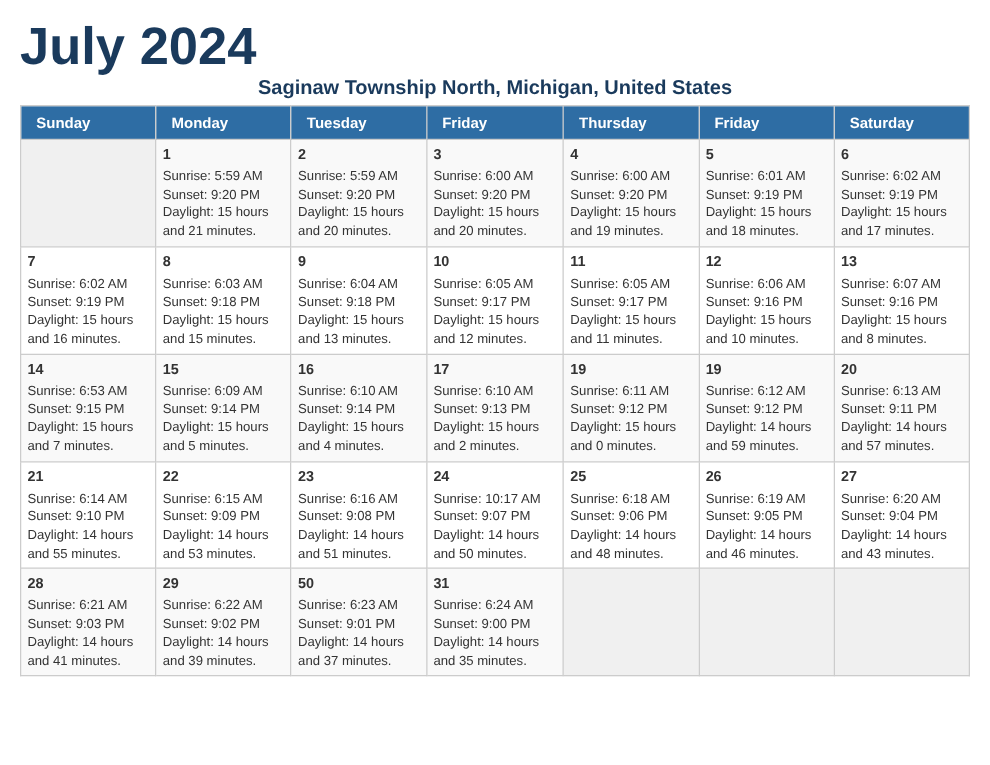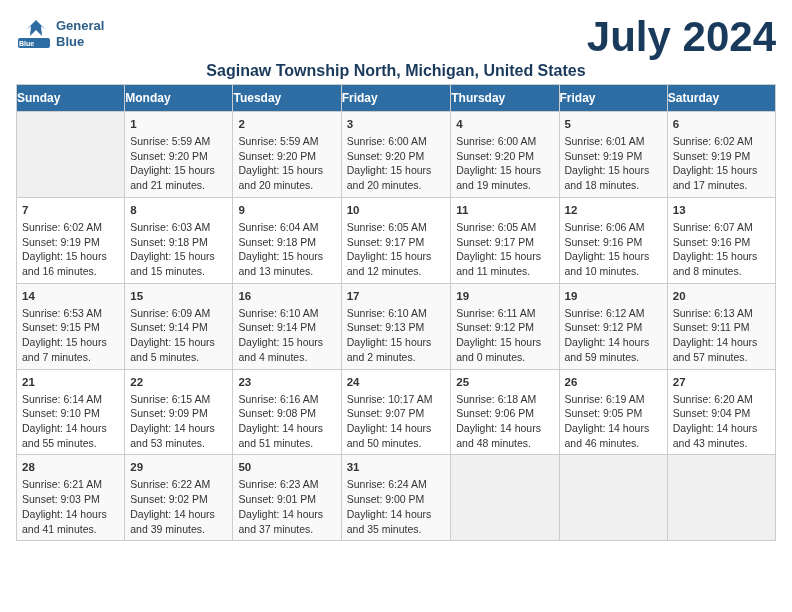--- a/index.html
+++ b/index.html
@@ -46,21 +46,21 @@
       margin-bottom: 4px;
     }
     table {
       width: 100%;
       border-collapse: collapse;
       font-size: 11px;
     }
     thead tr th {
       background-color: #2e6da4;
       color: white;
-      padding: 6px 0;
+      padding: 6px 12px;
       text-align: left;
       font-size: 12px;
       font-weight: bold;
       border: 1px solid #ccc;
     }
     tbody tr td {
       border: 1px solid #ccc;
       vertical-align: top;
       padding: 4px 5px;
       min-height: 80px;
@@ -81,33 +81,20 @@
       margin-bottom: 2px;
     }
     .empty-cell {
       background-color: #f0f0f0 !important;
     }
   </style>
 </head>
 <body>
 
 <div class="header-top">
-  <div class="logo">
-    <svg class="logo-icon" viewBox="0 0 36 36">
-      <rect width="36" height="36" rx="3" fill="white"></rect>
-
-      <polygon points="20,4 30,14 25,10 26,20 20,14 14,20 15,10 10,14 20,4" fill="#2e6da4"></polygon>
-      <rect x="2" y="22" width="32" height="10" rx="2" fill="#2e6da4"></rect>
-      <text x="3" y="30" font-size="7" fill="white" font-weight="bold">Blue</text>
-    </svg>
-    <div class="logo-text">
-      <div>General</div>
-      <div>Blue</div>
-    </div>
-  </div>
   <div class="month-title">July 2024</div>
 </div>
 
 <div class="location-title">Saginaw Township North, Michigan, United States</div>
 
 <table>
   <thead>
     <tr id="header-row">
         <th>Sunday</th>
         <th>Monday</th>

